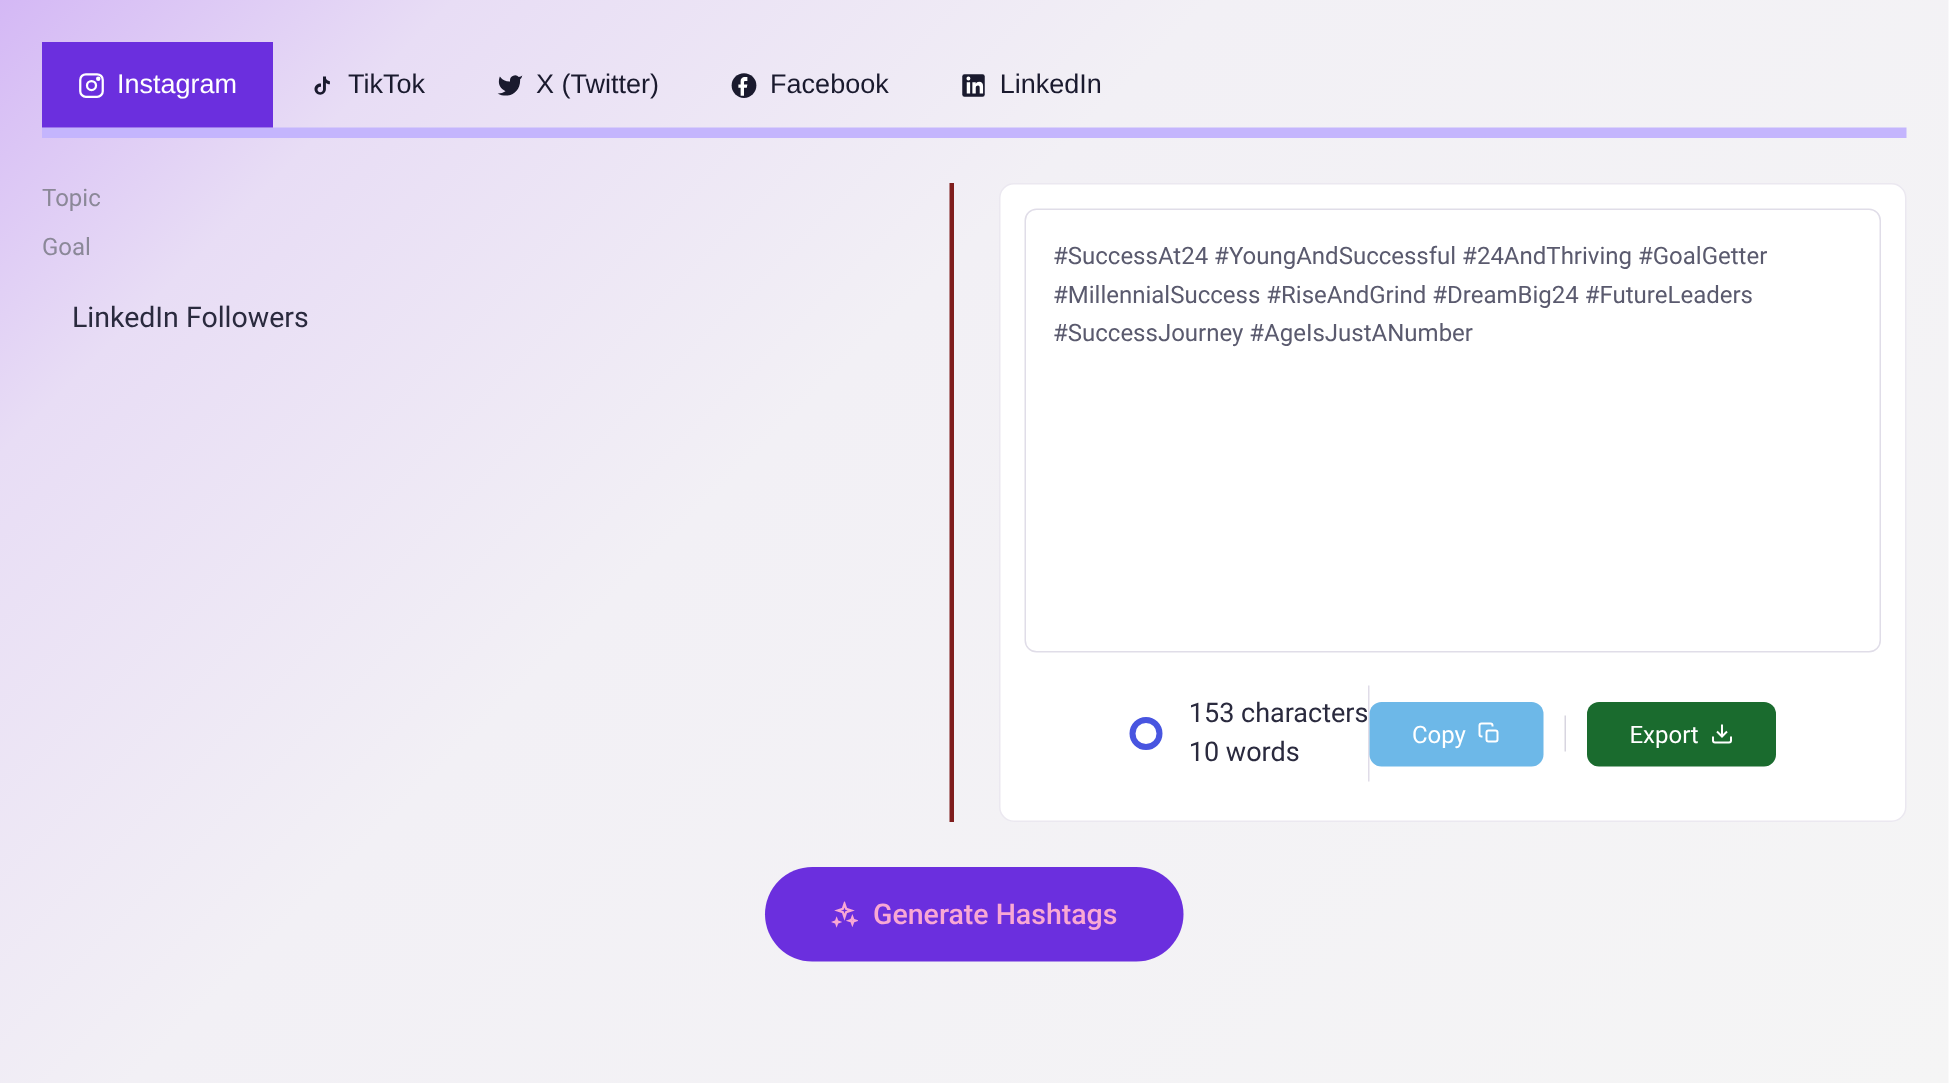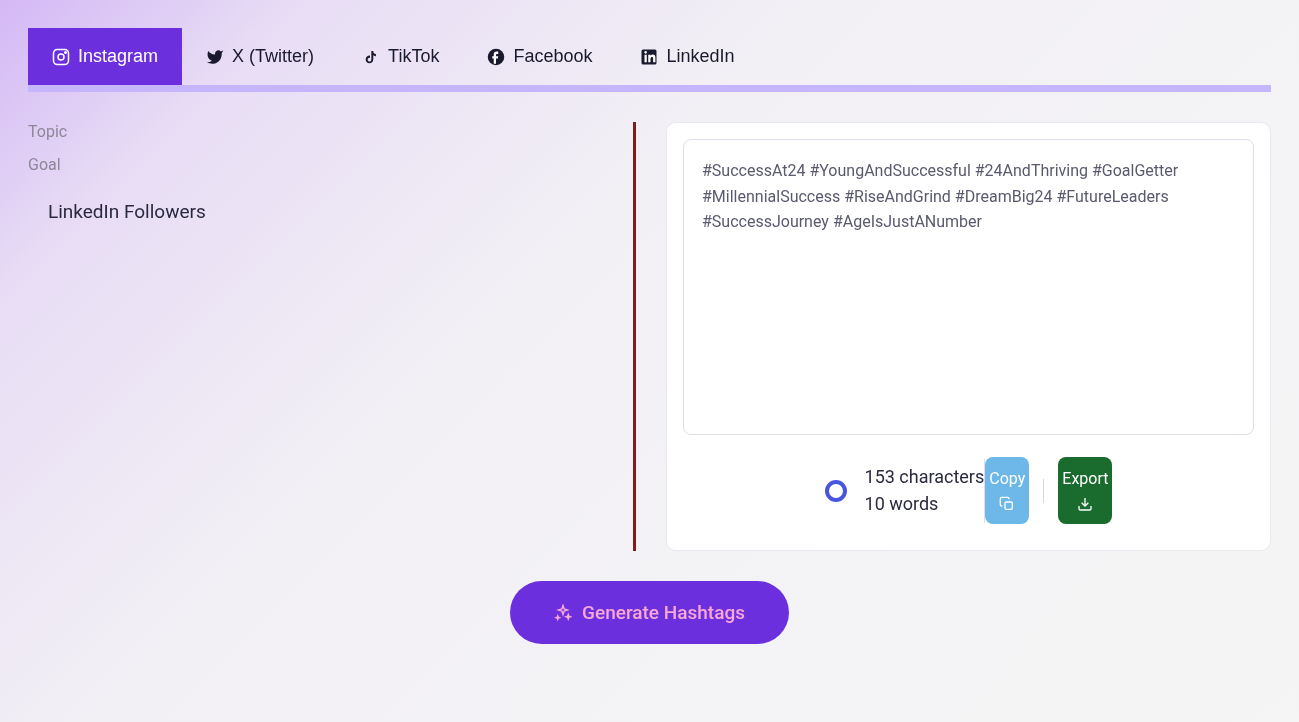--- a/index.html
+++ b/index.html
@@ -147,27 +147,26 @@
 .actions-section {
   display: flex;
   align-items: center;
   gap: 14px;
 }
 
 .btn {
   display: inline-flex;
   align-items: center;
   gap: 8px;
-  padding: 12px 4px;
+  padding: 12px 28px;
   font-size: 16px;
   border-radius: 8px;
   border: none;
   cursor: pointer;
   font-family: inherit;
-  flex-direction: column;
 }
 
 .btn-copy {
   background: #6db8e8;
   color: #ffffff;
 }
 
 .btn-export {
   background: #1a6b2e;
   color: #ffffff;
@@ -214,33 +213,33 @@
         <svg width="18" height="18" viewBox="0 0 24 24" fill="none" stroke="currentColor" stroke-width="2">
           <rect x="2" y="2" width="20" height="20" rx="5"></rect>
           <circle cx="12" cy="12" r="4"></circle>
           <circle cx="18" cy="6" r="1" fill="currentColor"></circle>
         </svg>
       </span>
       <span>Instagram</span>
     </button>
     <button class="tab">
       <span class="tab-icon">
+        <svg width="16" height="18" viewBox="0 0 24 24" fill="currentColor">
+          <path d="M19 7.5c-1.5 0-3-1-3.5-2.5V3h-3v13c0 1.5-1.2 2.7-2.7 2.7S7 17.5 7 16s1.2-2.7 2.7-2.7c.3 0 .6 0 .8.1V10c-.3 0-.5-.1-.8-.1-3.2 0-5.7 2.6-5.7 5.7s2.6 5.7 5.7 5.7 5.7-2.6 5.7-5.7V9.5c1.2.8 2.6 1.3 4 1.3v-3c-.1 0-.3 0-.4 0z"></path>
+        </svg>
+      </span>
+      <span>TikTok</span>
+    </button>
+    <button class="tab">
+      <span class="tab-icon">
         <svg width="18" height="18" viewBox="0 0 24 24" fill="currentColor">
           <path d="M23 3a10.9 10.9 0 0 1-3.14 1.53 4.48 4.48 0 0 0-7.86 3v1A10.66 10.66 0 0 1 3 4s-4 9 5 13a11.64 11.64 0 0 1-7 2c9 5 20 0 20-11.5a4.5 4.5 0 0 0-.08-.83A7.72 7.72 0 0 0 23 3z"></path>
         </svg>
       </span>
       <span>X (Twitter)</span>
-    </button>
-    <button class="tab">
-      <span class="tab-icon">
-        <svg width="16" height="18" viewBox="0 0 24 24" fill="currentColor">
-          <path d="M19 7.5c-1.5 0-3-1-3.5-2.5V3h-3v13c0 1.5-1.2 2.7-2.7 2.7S7 17.5 7 16s1.2-2.7 2.7-2.7c.3 0 .6 0 .8.1V10c-.3 0-.5-.1-.8-.1-3.2 0-5.7 2.6-5.7 5.7s2.6 5.7 5.7 5.7 5.7-2.6 5.7-5.7V9.5c1.2.8 2.6 1.3 4 1.3v-3c-.1 0-.3 0-.4 0z"></path>
-        </svg>
-      </span>
-      <span>TikTok</span>
     </button>
     <button class="tab">
       <span class="tab-icon">
         <svg width="18" height="18" viewBox="0 0 24 24" fill="currentColor">
           <circle cx="12" cy="12" r="11"></circle>
           <path d="M15 8h-2c-.5 0-1 .5-1 1v2h3l-.5 3H12v7h-3v-7H7v-3h2V8c0-2 1.5-3.5 3.5-3.5H15V8z" fill="#fff"></path>
         </svg>
       </span>
       <span>Facebook</span>
     </button>

